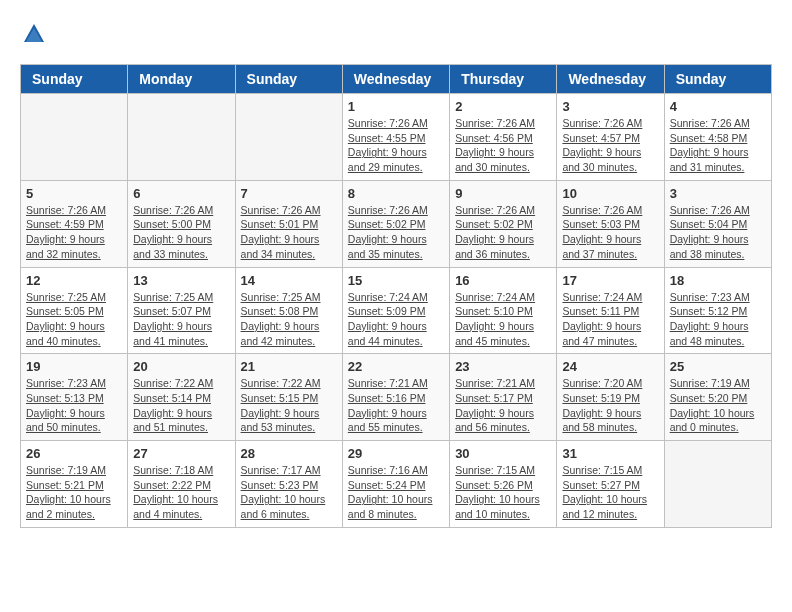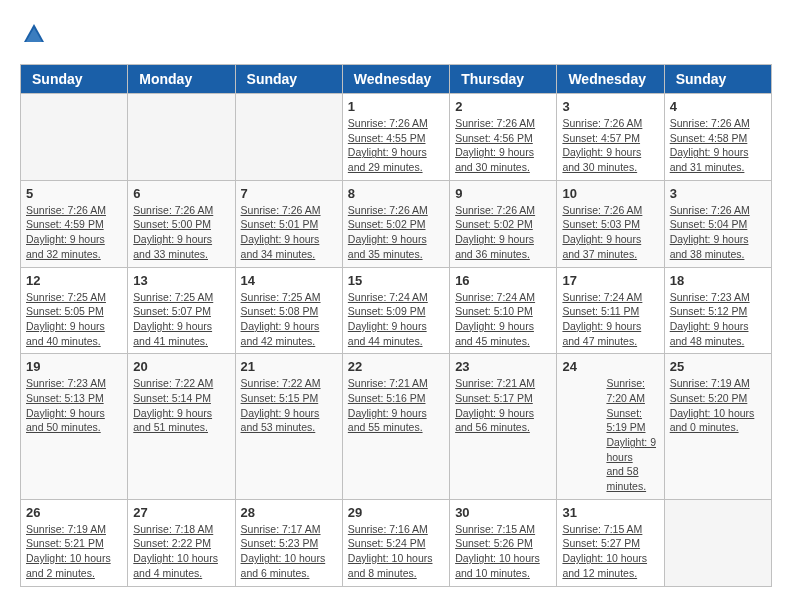--- a/index.html
+++ b/index.html
@@ -287,21 +287,21 @@
         </td>
         <td>
           <span class="day-number">23</span>
           <div class="day-info" style="white-space: pre-line;">Sunrise: 7:21 AM
 Sunset: 5:17 PM
 Daylight: 9 hours
 and 56 minutes.</div>
         </td>
         <td>
           <span class="day-number">24</span>
-          <div class="day-info" style="white-space: pre-line; margin-left: 44px;">Sunrise: 7:20 AM
+          <div class="day-info" style="white-space: pre-line;">Sunrise: 7:20 AM
 Sunset: 5:19 PM
 Daylight: 9 hours
 and 58 minutes.</div>
         </td>
         <td>
           <span class="day-number">25</span>
           <div class="day-info" style="white-space: pre-line;">Sunrise: 7:19 AM
 Sunset: 5:20 PM
 Daylight: 10 hours
 and 0 minutes.</div>

